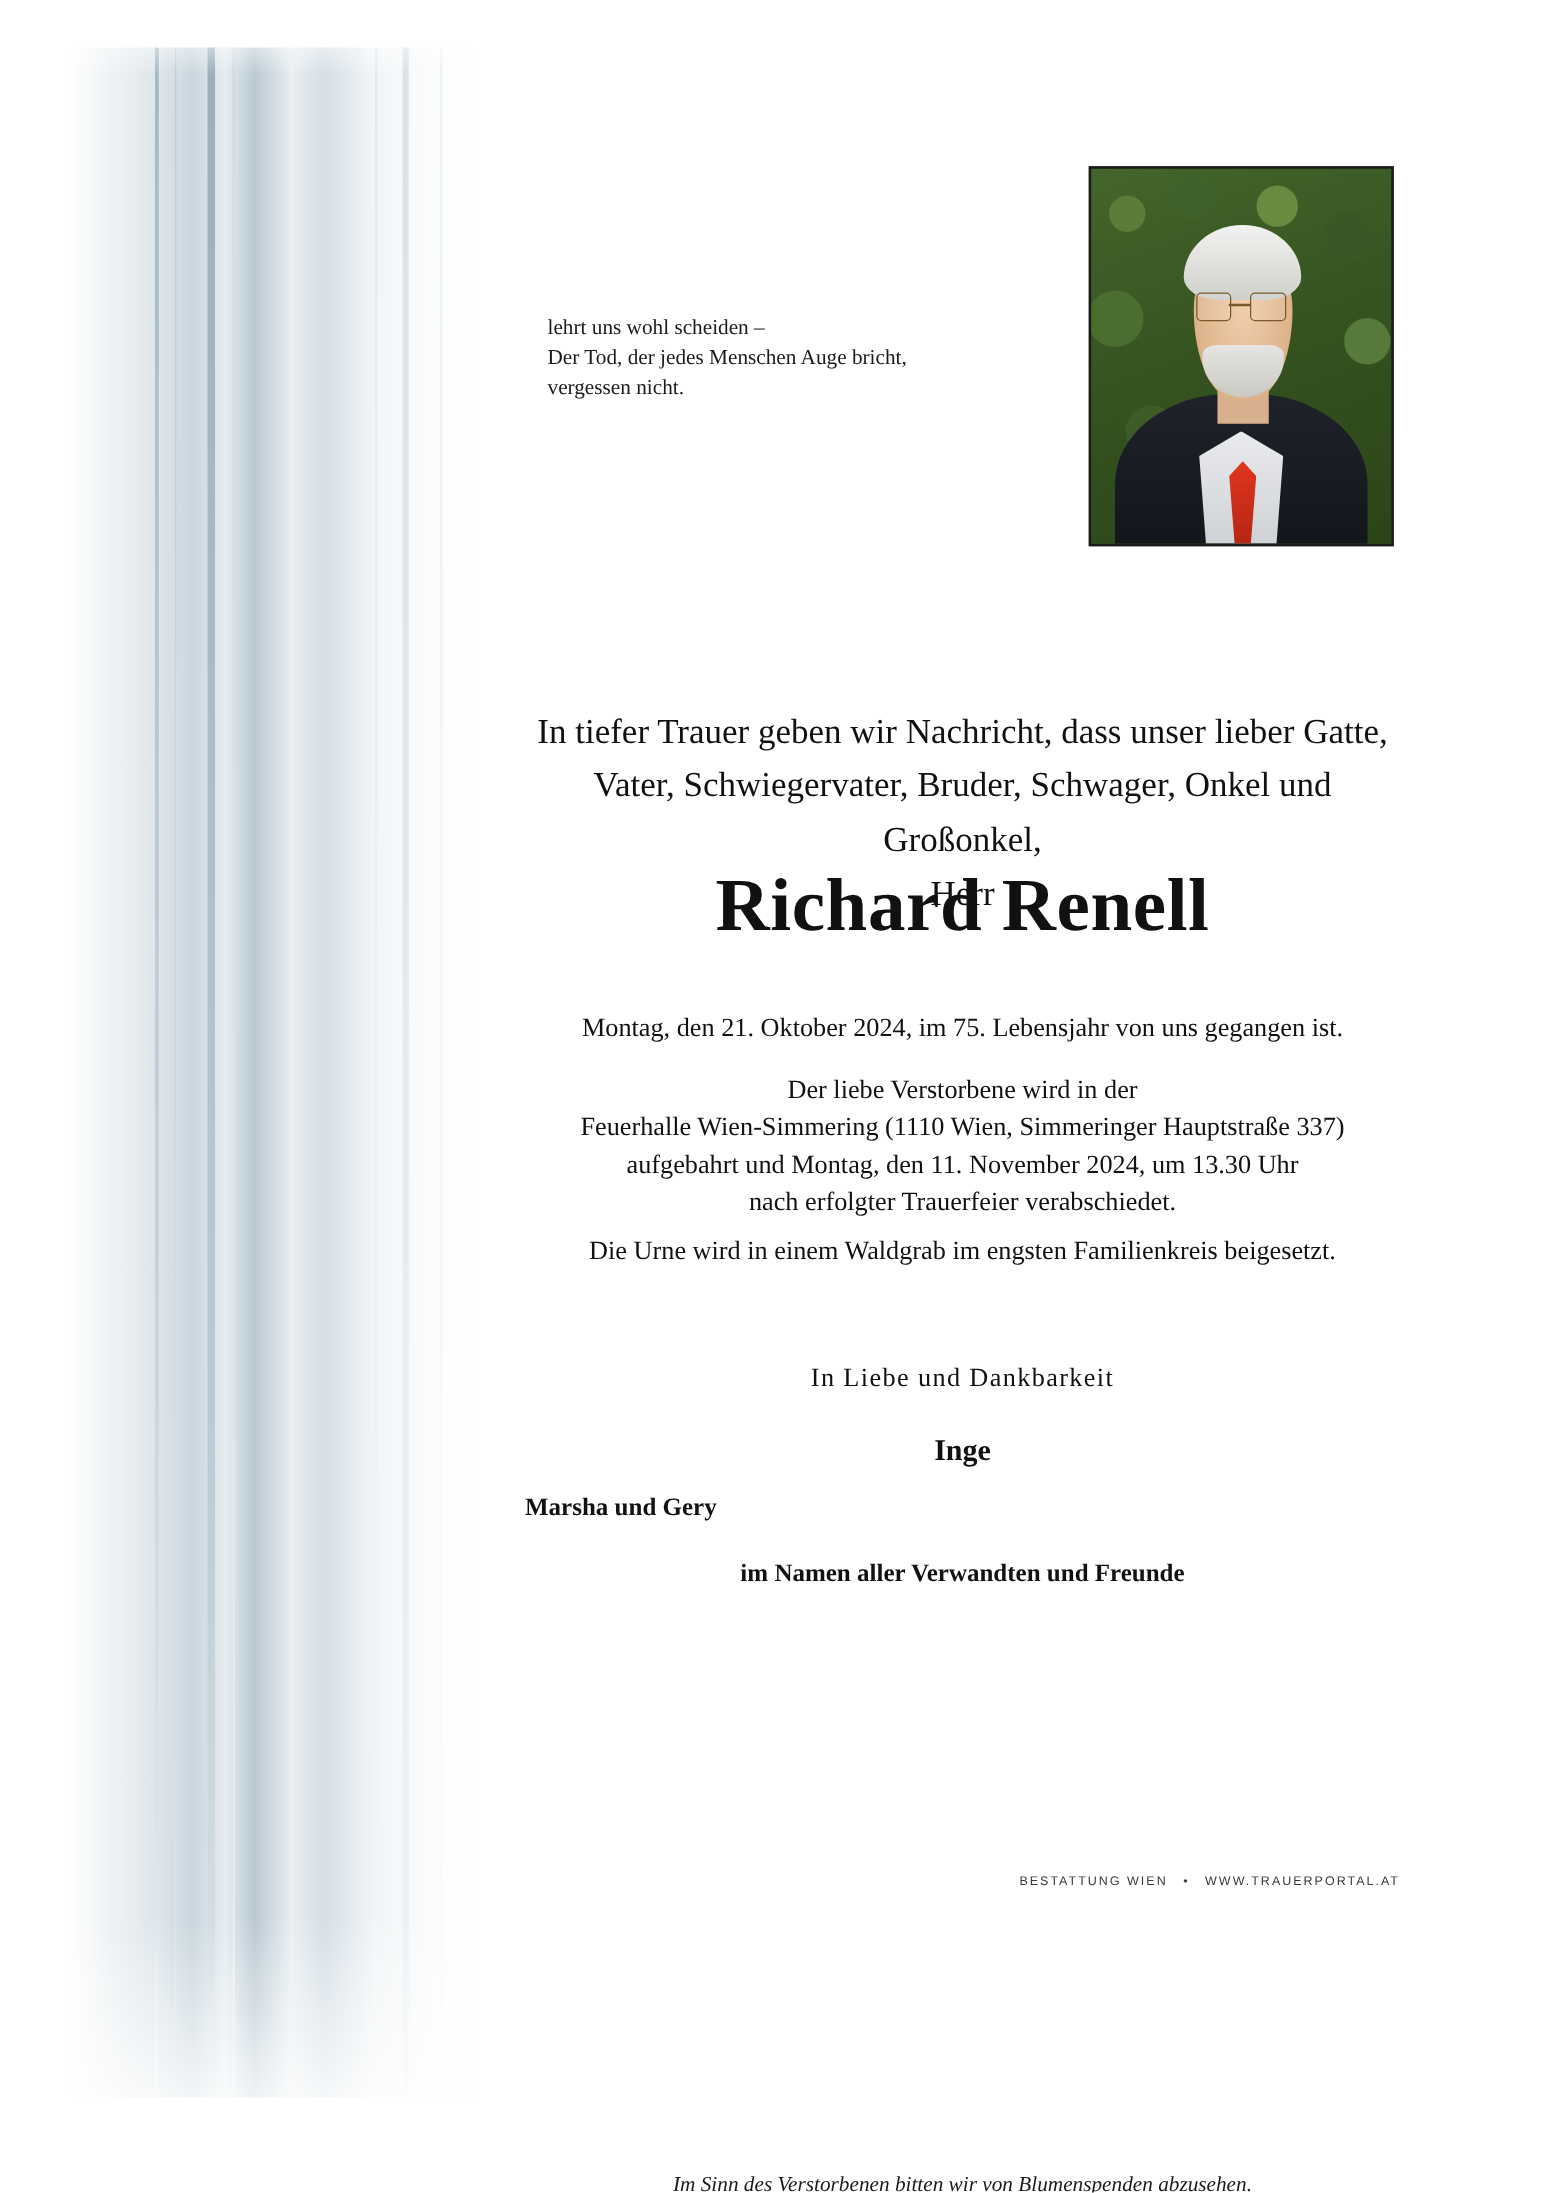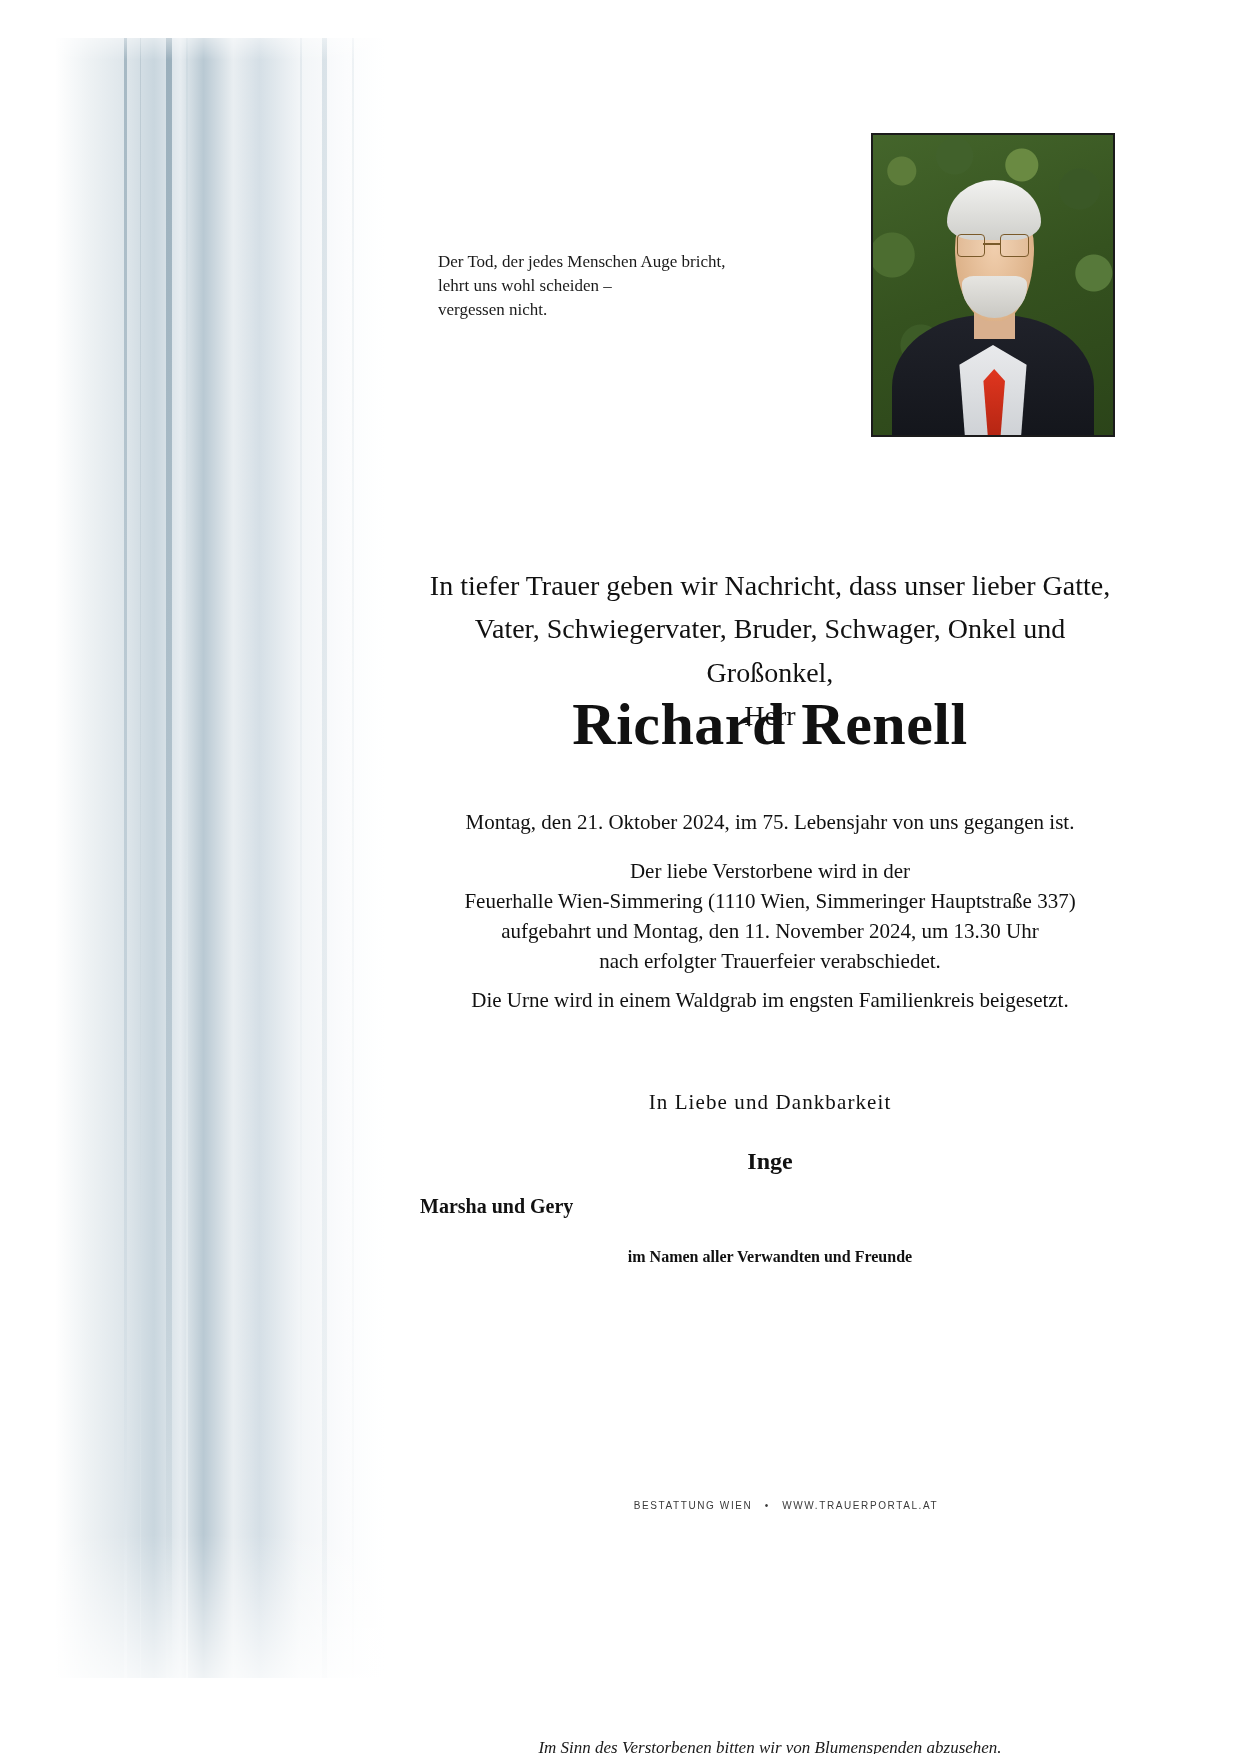--- a/index.html
+++ b/index.html
@@ -236,35 +236,35 @@
     position: absolute;
     left: 0; top: 1195px; width: 700px;
     text-align: left;
     font-size: 20px;
     font-weight: bold;
   }
   .survivor-3 {
     position: absolute;
     left: 0; top: 1248px; width: 700px;
     text-align: center;
-    font-size: 16px;
+    font-size: 20px;
     font-weight: bold;
   }
 
   .place-date {
     position: absolute;
     left: 0; top: 1388px; width: 700px;
     text-align: center;
     font-size: 21px;
   }
 
   .footer {
     position: absolute;
-    left: 16px; top: 1500px; width: 700px;
-    text-align: center;
+    left: 0; top: 1500px; width: 700px;
+    text-align: right;
     font-size: 10px;
     letter-spacing: 1.6px;
     color: #3a3a3a;
     font-family: "Liberation Sans", sans-serif;
   }
   .footer .dot { margin: 0 8px; }
 
   .note {
     position: absolute;
     left: 0; top: 1738px; width: 700px;
@@ -286,22 +286,22 @@
   <div class="band-stripe s5"></div>
   <div class="band-stripe s6"></div>
   <div class="band-stripe s7"></div>
   <div class="band-fade-top"></div>
   <div class="band-fade-bottom"></div>
 </div>
 
 <div class="content">
 
   <div class="verse">
+    <div>lehrt uns wohl scheiden –</div>
     <div>Der Tod, der jedes Menschen Auge bricht,</div>
-    <div>lehrt uns wohl scheiden –</div>
     <div>vergessen nicht.</div>
   </div>
 
   <div class="portrait-frame">
     <div class="portrait-canvas">
       <div class="pt-foliage"></div>
       <div class="pt-suit"></div>
       <div class="pt-shirt"></div>
       <div class="pt-tie"></div>
       <div class="pt-neck"></div>

